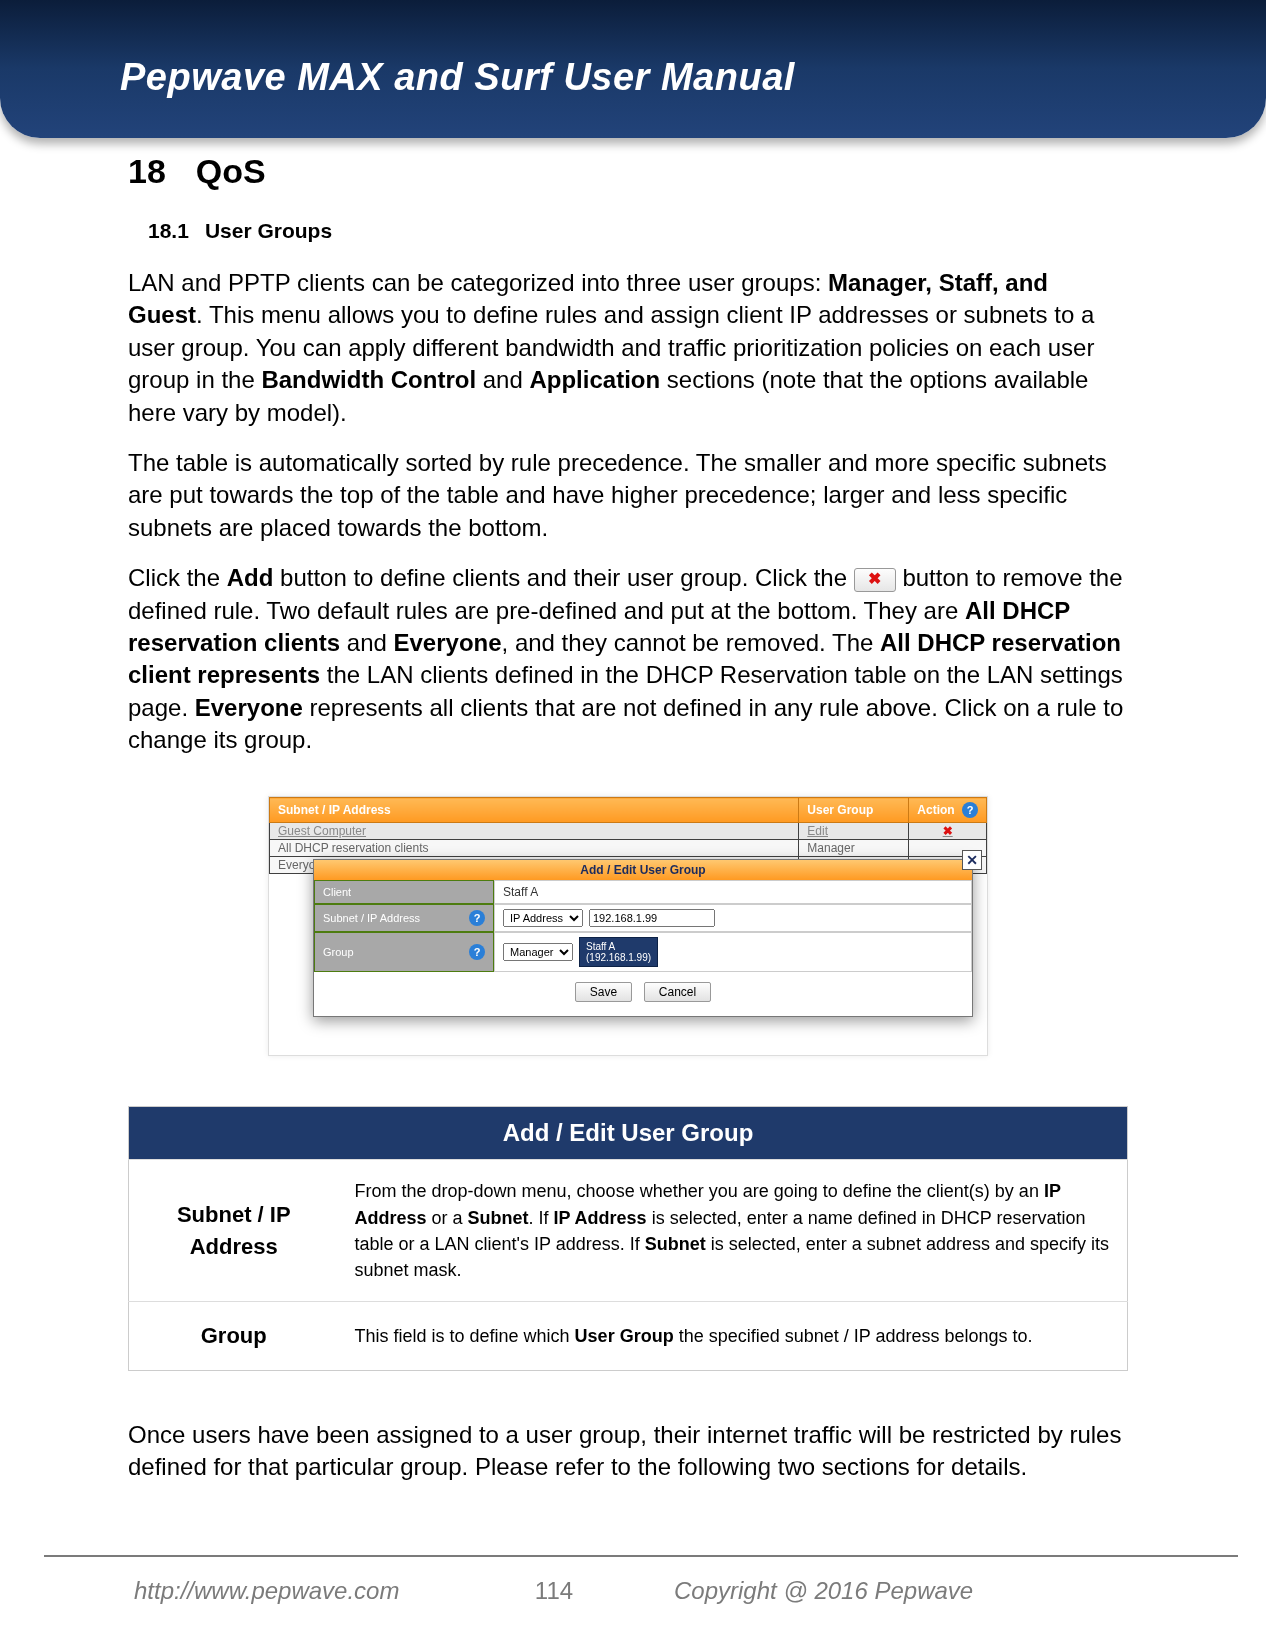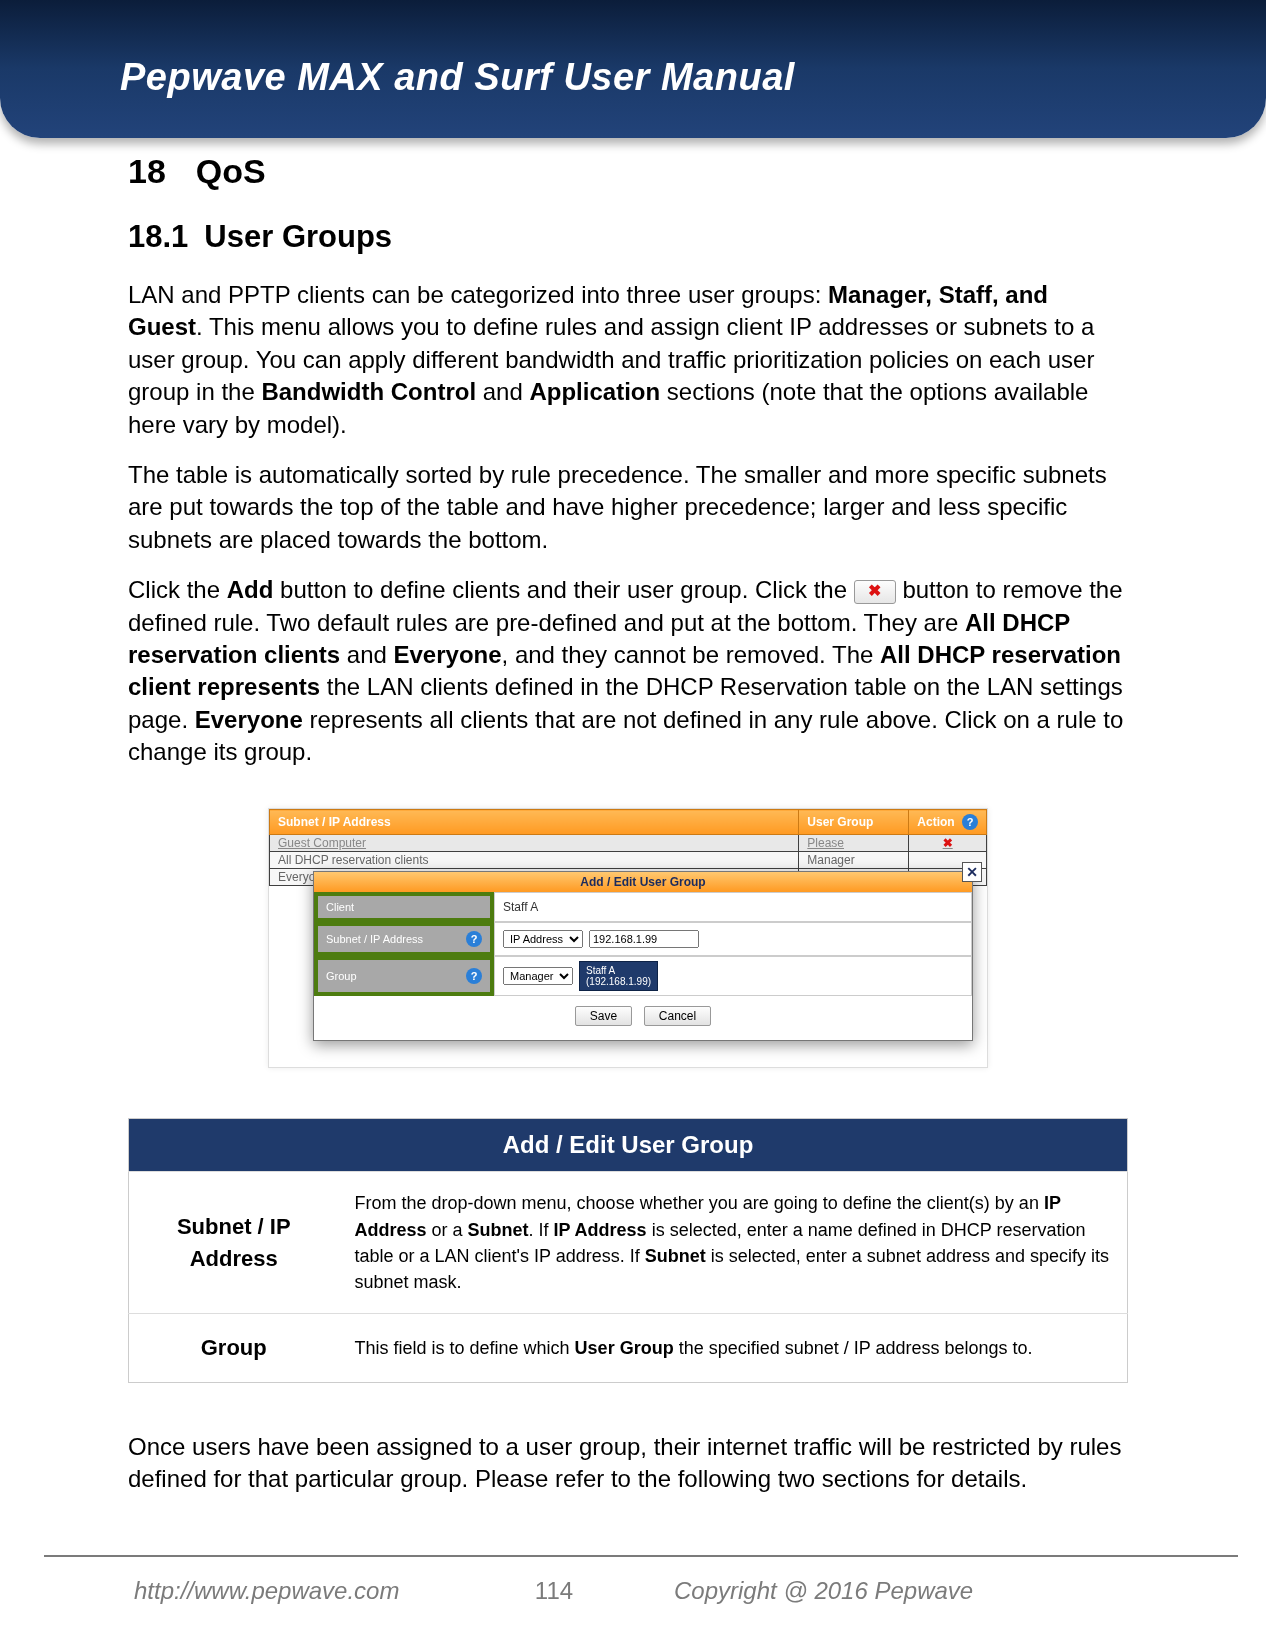--- a/index.html
+++ b/index.html
@@ -42,23 +42,24 @@
     width: 1000px;
   }
   h1.section {
     font-size: 34px;
     font-weight: bold;
     color: #000;
     margin-bottom: 28px;
   }
   h1.section .num { display:inline-block; margin-right: 30px; }
   h2.subsection {
-    font-size: 31px;
+    font-size: 21px;
     font-weight: bold;
     margin-bottom: 24px;
+    margin-left: 20px;
   }
   h2.subsection .num { display:inline-block; margin-right: 16px; }
   p.body {
     font-size: 24px;
     line-height: 1.35;
     color: #000;
     margin-bottom: 18px;
   }
   p.body .b { font-weight: bold; }
   .xbtn-inline {
@@ -133,21 +134,21 @@
     position:absolute; right:-10px; top:-10px;
     width:20px; height:20px; background:#fff; border:1px solid #555;
     font-weight:bold; text-align:center; line-height:18px; font-size:14px;
   }
   .modal-grid {
     display:grid;
     grid-template-columns: 180px 1fr;
   }
   .modal-grid .lab {
     background:#a8a8a8; color:#fff; font-size:11px;
-    padding:5px 8px; border:4px solid #4d7c0f;
+    padding:5px 8px; border:1px solid #4d7c0f;
     display:flex; align-items:center; justify-content:space-between;
   }
   .modal-grid .val {
     background:#fff; font-size:12px;
     padding:4px 8px; border:1px solid #ccc;
     display:flex; align-items:center; gap:6px;
   }
   .modal-grid select, .modal-grid input {
     font-size:11px; padding:1px 2px;
   }
@@ -248,21 +249,21 @@
           <thead>
             <tr>
               <th>Subnet / IP Address</th>
               <th style="width:110px">User Group</th>
               <th class="action" style="width:70px"><span>Action</span> <span class="help-badge">?</span></th>
             </tr>
           </thead>
           <tbody>
             <tr>
               <td>Guest Computer</td>
-              <td>Please</td>
+              <td>Edit</td>
               <td class="action-cell"><span class="xmark">✖</span></td>
             </tr>
             <tr>
               <td>All DHCP reservation clients</td>
               <td>Manager</td>
               <td class="action-cell"></td>
             </tr>
             <tr>
               <td>Everyone</td>
               <td></td>
@@ -279,21 +280,21 @@
           <div class="modal-grid">
             <div class="lab">Client</div>
             <div class="val">Staff A</div>
 
             <div class="lab">
                 <span>Subnet / IP Address</span>
                 <span class="help-badge">?</span>
               </div>
             <div class="val">
               <select><option>IP Address</option></select>
-              <input type="text" style="width: 110px;" value="192.168.1.99">
+              <input type="text" style="width: 126px;" value="192.168.1.99">
             </div>
 
             <div class="lab">
                 <span>Group</span>
                 <span class="help-badge">?</span>
               </div>
             <div class="val">
               <select><option>Manager</option></select>
               <div class="tooltip-box">
                 <div>Staff A</div>

